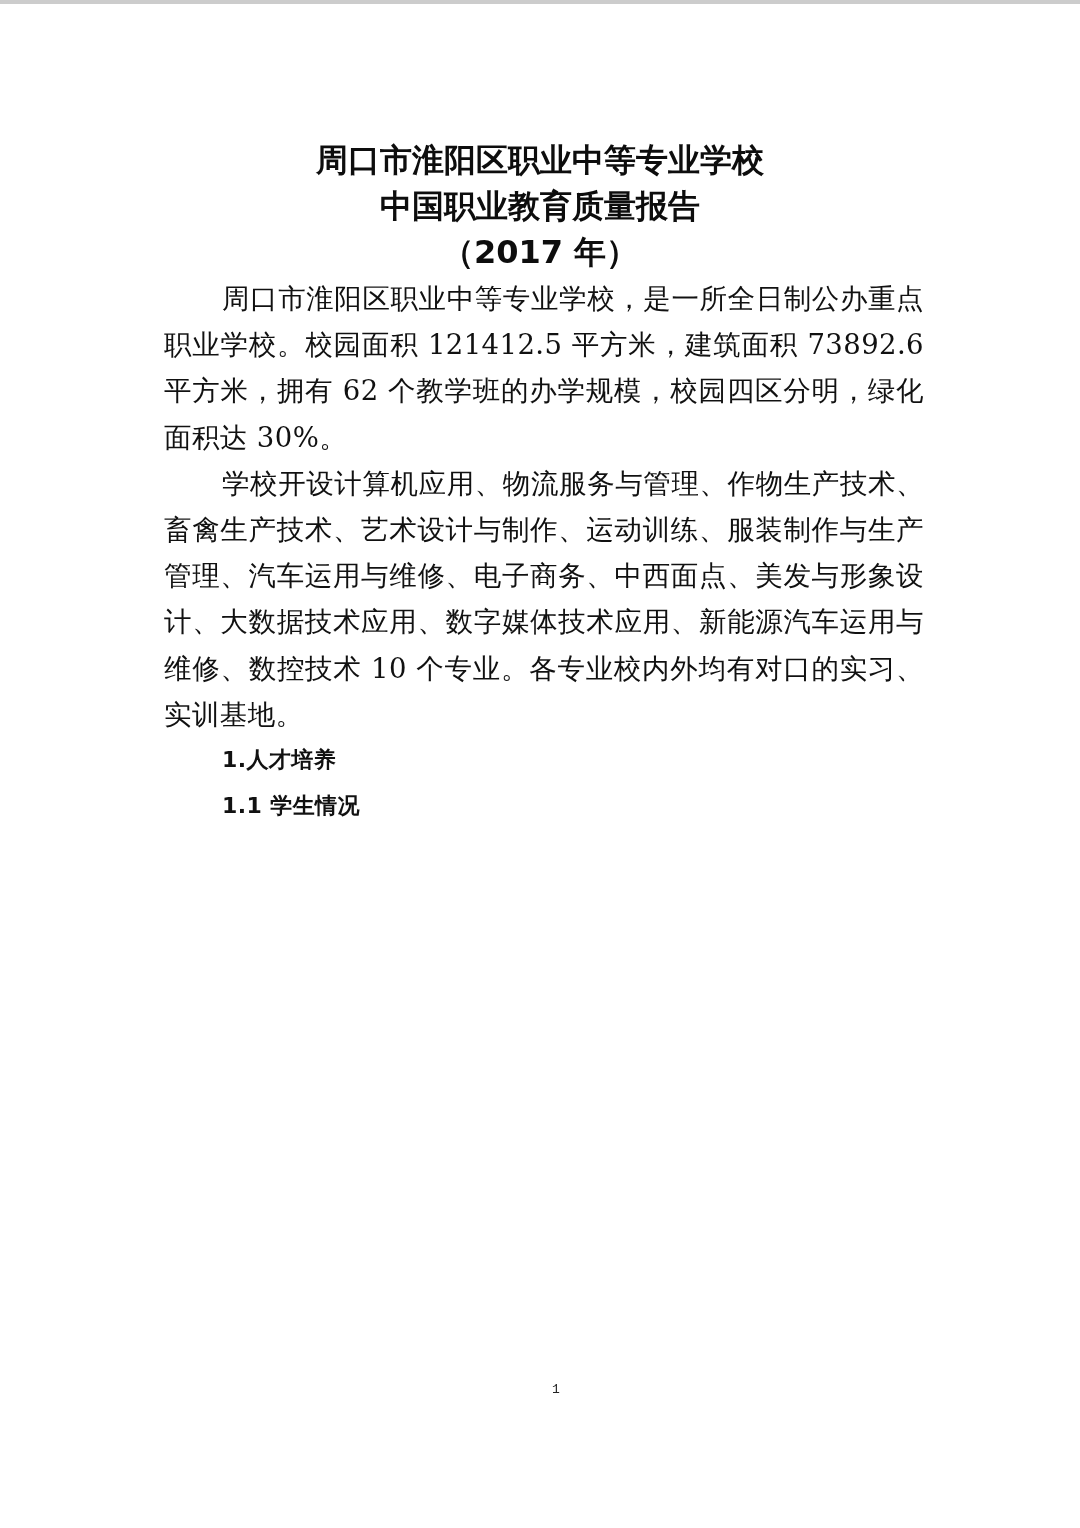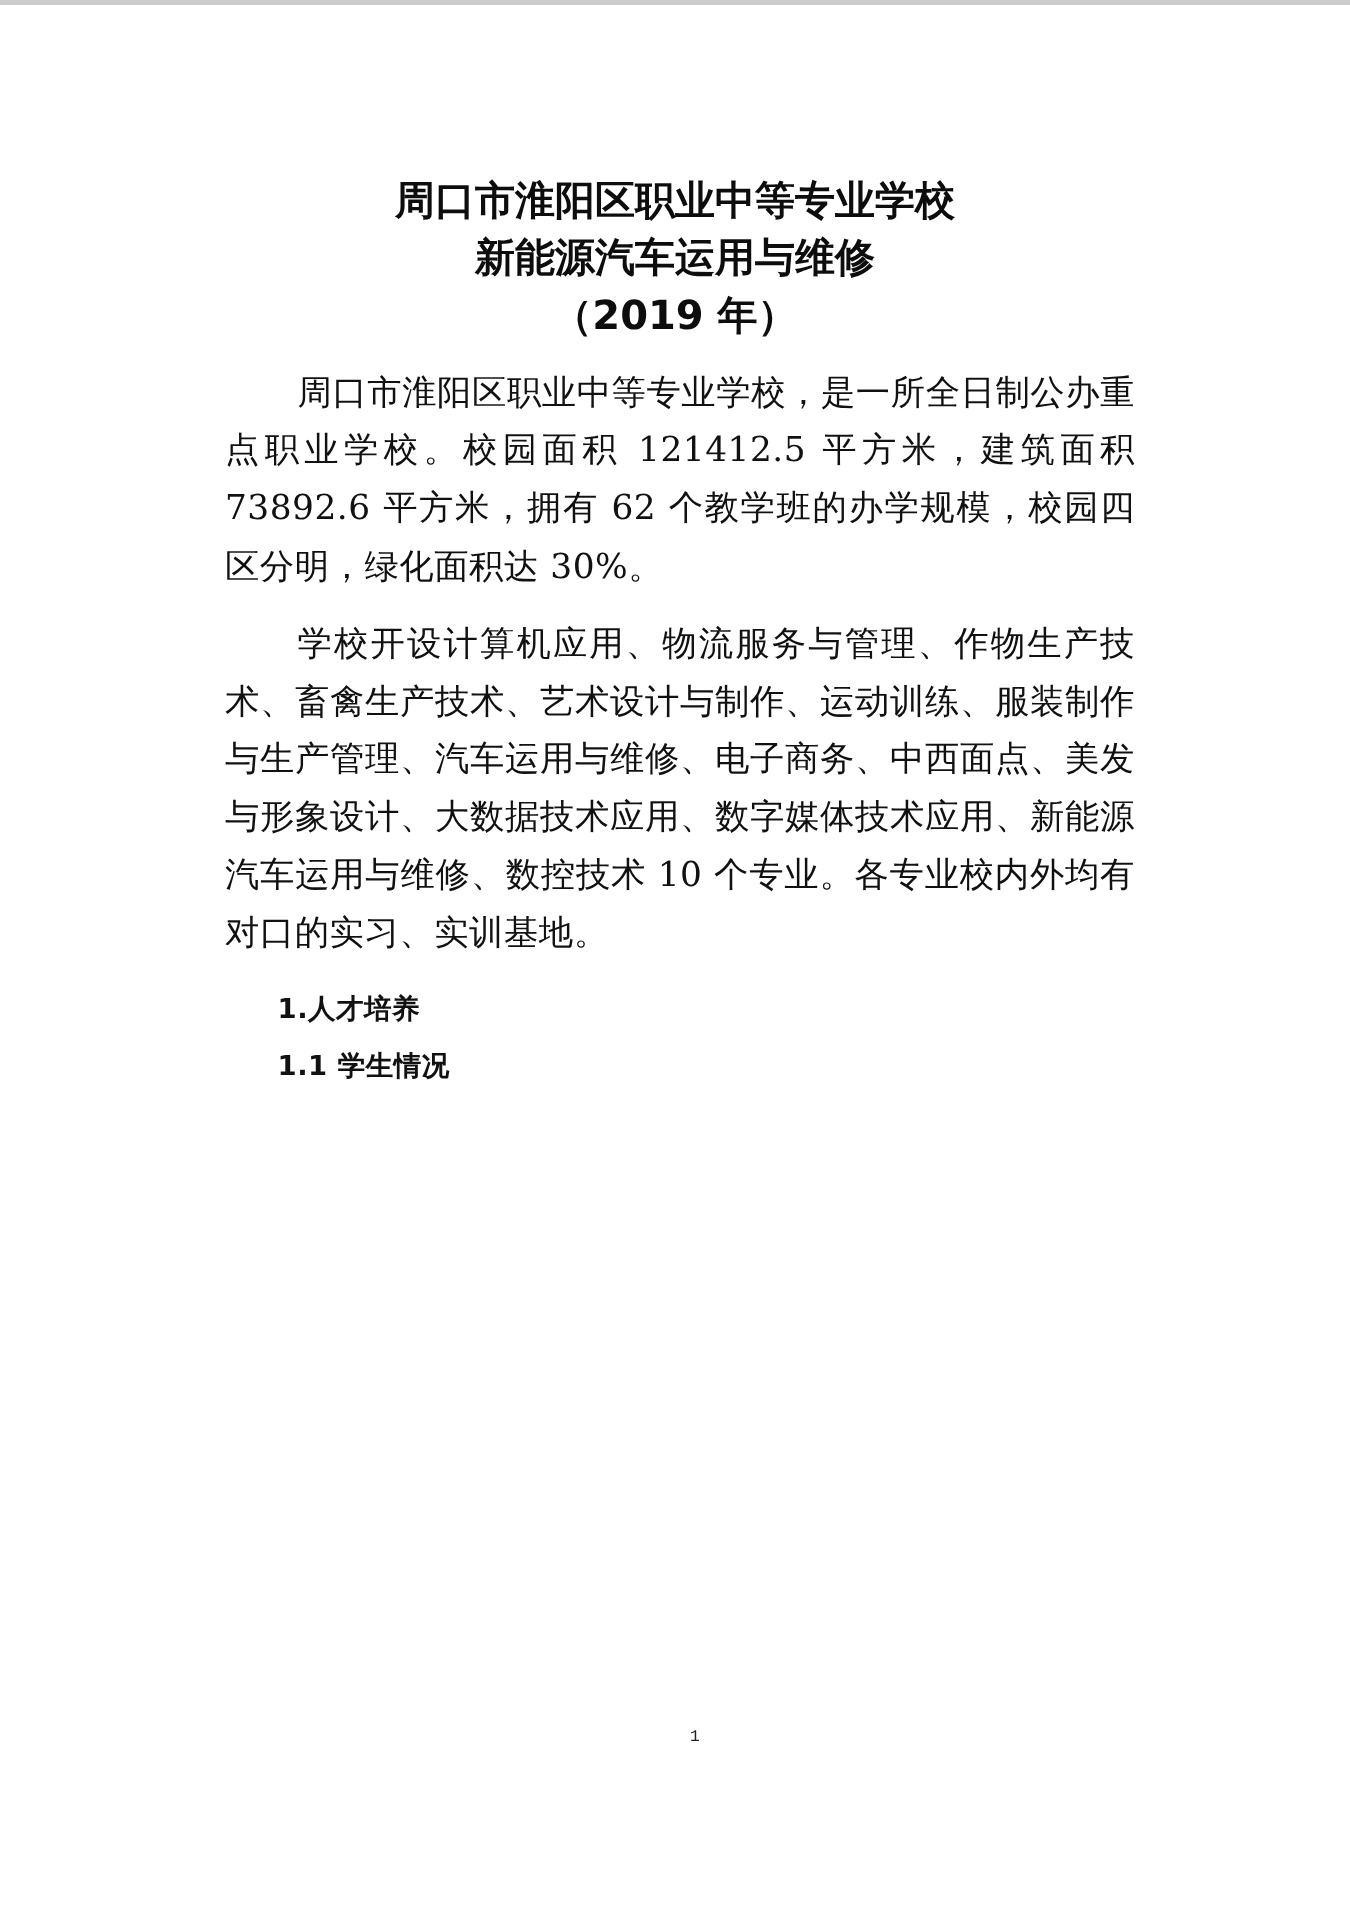--- a/index.html
+++ b/index.html
@@ -15,39 +15,39 @@
     font-weight: bold; font-size: 32px; line-height: 46px; color: #0d0d0d;
   }
   .t1 { top: 137px; }
   .t2 { top: 183px; }
   .t3 { top: 229px; }
   .body-text {
     position: absolute; left: 164px; width: 760px;
     font-size: 27.5px; line-height: 46.2px; letter-spacing: 0.4px;
     text-align: justify; text-align-last: left;
   }
-  .para { margin: 16px; text-indent: 58px; }
+  .para { margin: 0; text-indent: 58px; }
   .heading {
     margin: 0; padding-left: 58px;
     font-family: "DejaVu Sans", "Liberation Sans", sans-serif;
     font-weight: bold; font-size: 22px; line-height: 46px;
   }
   .page-num {
     position: absolute; left: 0; width: 1112px; top: 1382px; text-align: center;
     font-family: "Liberation Mono", "DejaVu Sans Mono", monospace; font-size: 13px; color: #222;
   }
 </style>
 </head>
 <body>
 
 <div class="topbar"></div>
 
 <div class="title t1">周口市淮阳区职业中等专业学校</div>
-<div class="title t2">新能源汽车运用与维修</div>
-<div class="title t3">（2019 年）</div>
+<div class="title t2">中国职业教育质量报告</div>
+<div class="title t3">（2017 年）</div>
 
 <div class="body-text" style="top:275px;">
   <p class="para">周口市淮阳区职业中等专业学校，是一所全日制公办重点职业学校。校园面积 121412.5 平方米，建筑面积 73892.6 平方米，拥有 62 个教学班的办学规模，校园四区分明，绿化面积达 30%。</p>
   <p class="para">学校开设计算机应用、物流服务与管理、作物生产技术、畜禽生产技术、艺术设计与制作、运动训练、服装制作与生产管理、汽车运用与维修、电子商务、中西面点、美发与形象设计、大数据技术应用、数字媒体技术应用、新能源汽车运用与维修、数控技术 10 个专业。各专业校内外均有对口的实习、实训基地。</p>
   <p class="heading">1.人才培养</p>
   <p class="heading">1.1 学生情况</p>
 </div>
 
 <div class="page-num">1</div>
 

